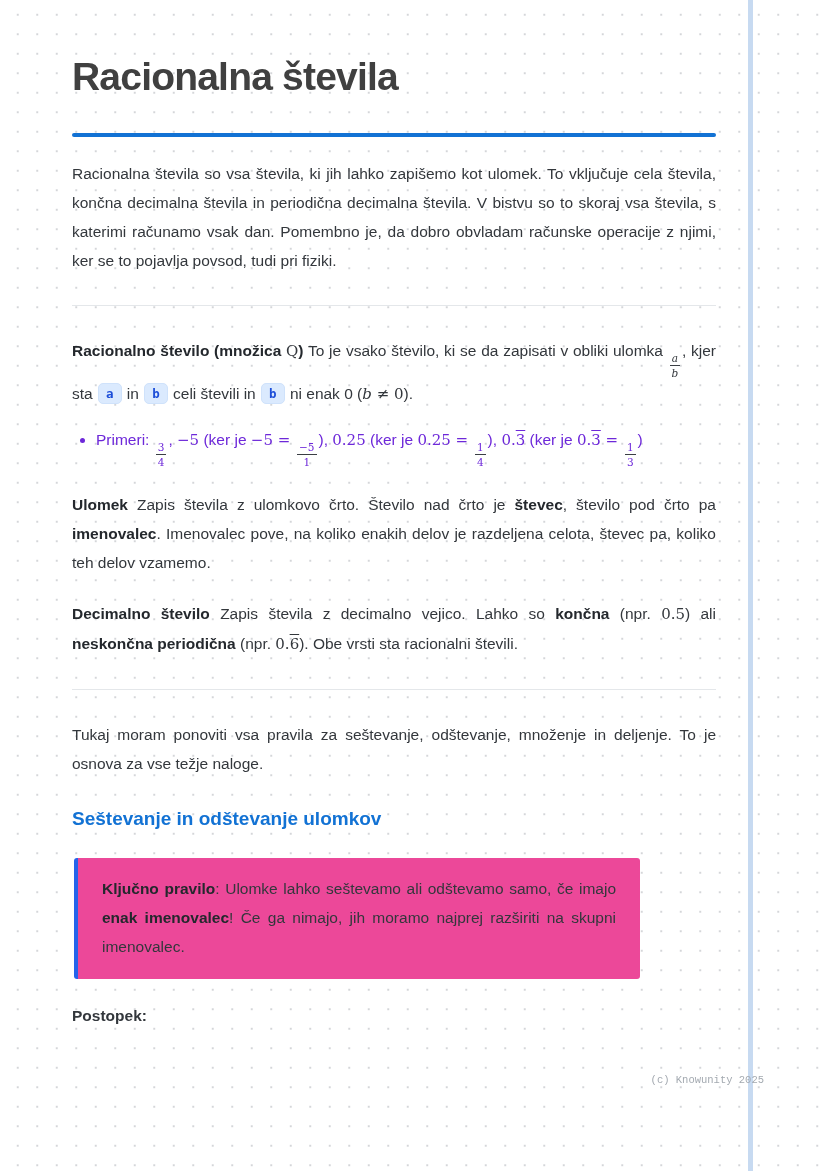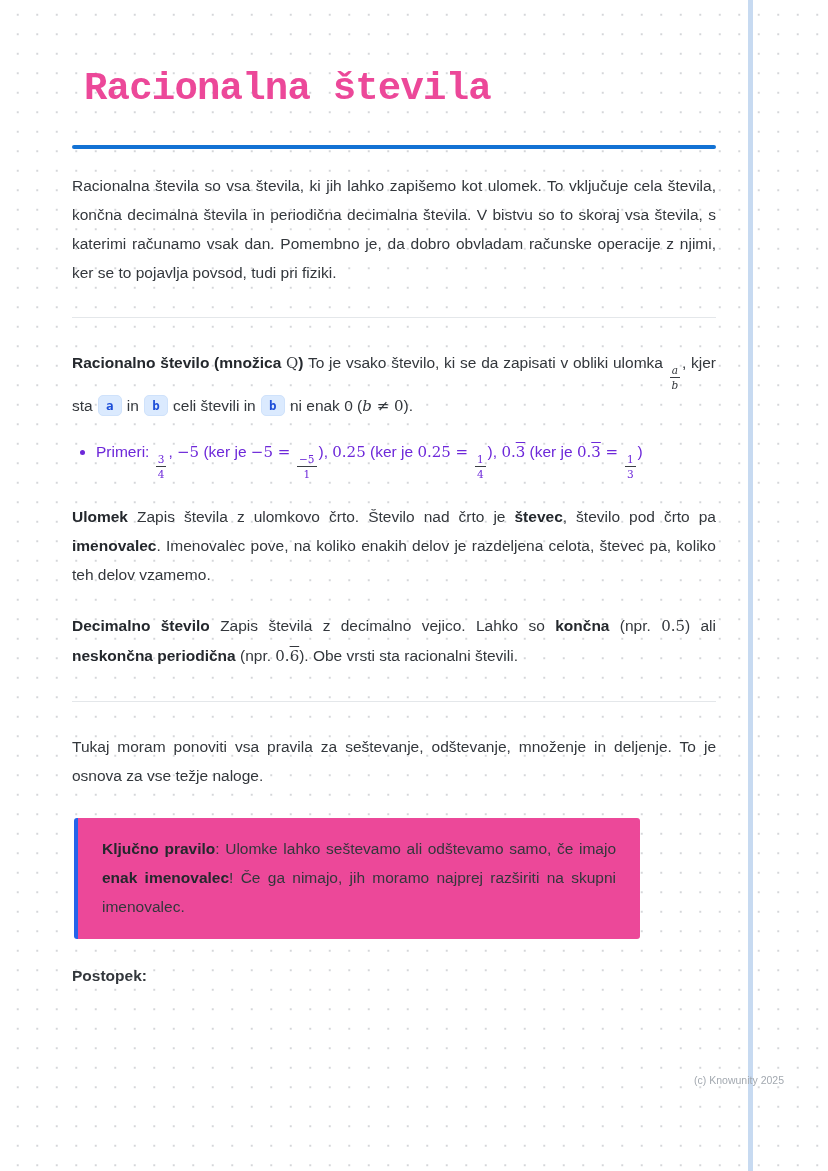--- a/index.html
+++ b/index.html
@@ -13,22 +13,22 @@
     background-position: 8px 5px;
     font-family: "Liberation Sans", "DejaVu Sans", sans-serif;
     color: #33373c;
   }
   .accent-line {
     position: absolute; top: 0; bottom: 0; left: 748px; width: 5px;
     background: #c7daf1;
   }
   .content { position: relative; padding: 54px 112px 0 72px; }
   h1 {
-    margin: 12px; font-size: 39px; line-height: 1.2; font-weight: 800;
-    color: #ec4899; letter-spacing: -0.8px; font-family: Liberation Mono, monospace;
+    margin: 0; font-size: 39px; line-height: 1.2; font-weight: 800;
+    color: #404040; letter-spacing: -0.8px;
   }
   .title-rule { height: 4px; background: #1272d4; margin-top: 32px; border-radius: 2px; }
   h2 { margin: 30px 0 0; font-size: 22px; font-weight: 700; color: #1272d4; letter-spacing: -0.2px; }
   h3 { margin: 30px 0 0; font-size: 19px; font-weight: 700; color: #1272d4; }
   p.body { margin: 22px 0 0; font-size: 15.5px; line-height: 29px; text-align: justify; color: #33373c; }
   strong { font-weight: 700; color: #24282d; }
   hr.divider { border: none; border-top: 1px solid #e4e7ea; margin: 30px 0; }
   ul.bullets { margin: 16px 0 0; padding-left: 24px; }
   ul.bullets li { font-size: 15.5px; line-height: 30px; color: #6d28d9; }
   .math  { font-family: "DejaVu Serif", serif; font-size: 15px; }
@@ -50,21 +50,21 @@
   .frac.it { font-style: italic; }
   .callout {
     margin: 28px 76px 0 2px;
     background: #ec4899;
     border-left: 4px solid #2563eb;
     border-radius: 3px;
     padding: 16px 24px 18px;
   }
   .callout p.body { margin: 0; }
   .postopek { margin-top: 38px; font-weight: 700; color: #24282d; font-size: 15.5px; }
-  .footer { position: absolute; top: 1074px; right: 44px; font-size: 10.5px; color: #a3a9b0; }
+  .footer { position: absolute; top: 1074px; right: 64px; font-size: 10.5px; color: #a3a9b0; font-family: Liberation Mono, monospace; }
 </style>
 </head>
 <body>
 
 <div class="accent-line"></div>
 
 <div class="content">
   <h1>Racionalna števila</h1>
   <div class="title-rule"></div>
 
@@ -95,20 +95,21 @@
           </span><span>)</span></li>
     </ul>
     <p class="body"><strong>Ulomek</strong><span> Zapis števila z ulomkovo črto. Število nad črto je </span><strong>števec</strong><span>, število pod črto pa </span><strong>imenovalec</strong><span>. Imenovalec pove, na koliko enakih delov je razdeljena celota, števec pa, koliko teh delov vzamemo.</span></p>
     <p class="body"><strong>Decimalno število</strong><span> Zapis števila z decimalno vejico. Lahko so </span><strong>končna</strong><span> (npr. </span><span class="math">0.5</span><span>) ali </span><strong>neskončna periodična</strong><span> (npr. </span><span class="math">0.</span><span class="math over">6</span><span>). Obe vrsti sta racionalni števili.</span></p>
   </section>
 
   <hr class="divider">
 
   <section>
     <p class="body">Tukaj moram ponoviti vsa pravila za seštevanje, odštevanje, množenje in deljenje. To je osnova za vse težje naloge.</p>
+    <h3>Seštevanje in odštevanje ulomkov</h3>
     <div class="callout">
       <p class="body"><strong>Ključno pravilo</strong><span>: Ulomke lahko seštevamo ali odštevamo samo, če imajo </span><strong>enak imenovalec</strong><span>! Če ga nimajo, jih moramo najprej razširiti na skupni imenovalec.</span></p>
     </div>
     <p class="body postopek">Postopek:</p>
   </section>
 </div>
 
 <div class="footer">(c) Knowunity 2025</div>
 
 </body></html>

